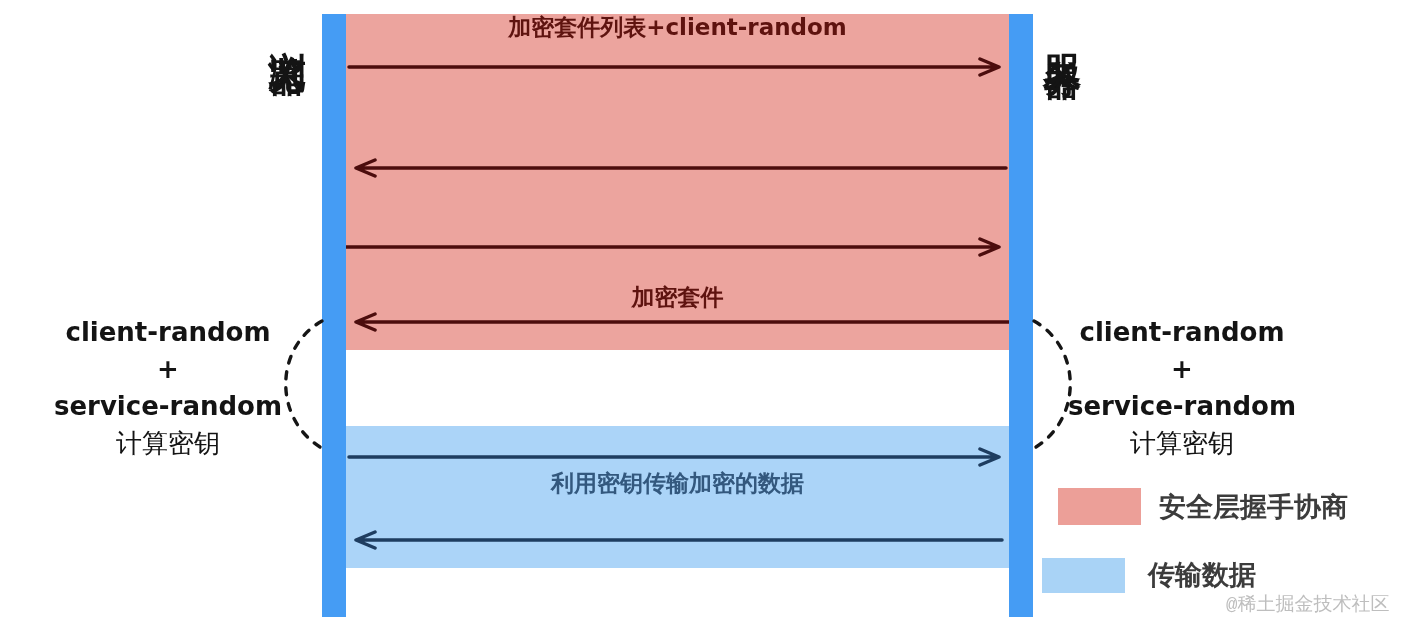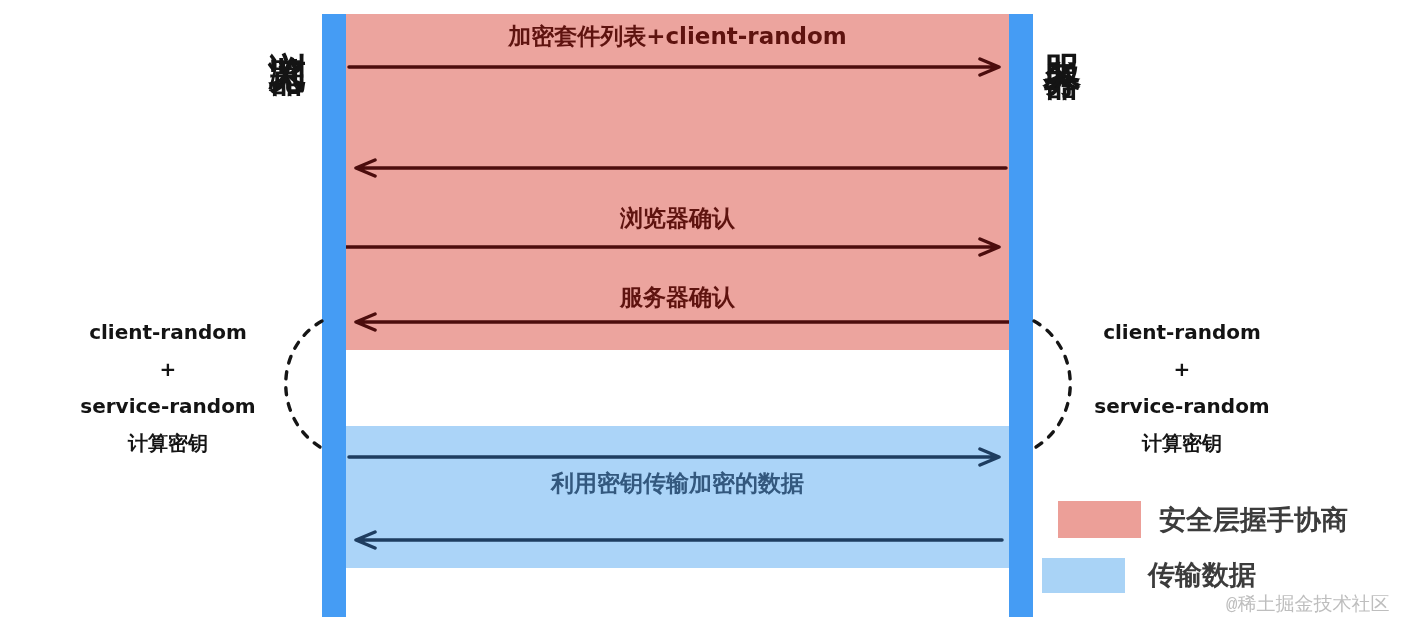--- a/index.html
+++ b/index.html
@@ -43,29 +43,29 @@
 
   
   .key-arc{position:absolute;top:316px;width:60px;height:136px;}
   .key-arc path{fill:none;stroke:#151515;stroke-width:3.4;stroke-linecap:round;stroke-dasharray:7 9;}
   .key-arc.left{left:266px;}
   .key-arc.right{left:1030px;}
 
   
   .key-note{
     position:absolute;top:314px;width:232px;text-align:center;
-    color:var(--note-text);font-weight:700;font-size:20px;line-height:37px;white-space:nowrap;
+    color:var(--note-text);font-weight:700;font-size:26px;line-height:37px;white-space:nowrap;
   }
   .key-note.left{left:52px;}
   .key-note.right{left:1066px;}
-  .key-note .cjk{font-weight:700;}
+  .key-note .cjk{font-weight:400;}
 
   
   .legend-item{position:absolute;display:flex;align-items:center;}
-  .legend-item.first{left:1042px;top:501px;padding-left:16px;}
+  .legend-item.first{left:1042px;top:488px;padding-left:16px;}
   .legend-item.second{left:1042px;top:557px;}
   .swatch{display:inline-block;width:83px;}
   .swatch.pink{height:37px;background:var(--legend-pink);}
   .swatch.blue{height:35px;background:var(--legend-blue);}
   .legend-label{margin-left:18px;font-size:27px;font-weight:600;color:var(--legend-text);white-space:nowrap;}
   .legend-item.second .legend-label{margin-left:23px;}
 
   
   .watermark{
     position:absolute;left:1226px;top:591px;font-size:19px;
@@ -79,35 +79,34 @@
 
   <div class="phase handshake"></div>
   <div class="phase transfer"></div>
 
   <div class="lifeline left"></div>
   <div class="lifeline right"></div>
 
   <div class="actor-label left">浏览器</div>
   <div class="actor-label right">服务器</div>
 
-  <div class="msg-label handshake" style="top:21px">加密套件列表+client-random</div>
+  <div class="msg-label handshake" style="top:12px">加密套件列表+client-random</div>
   <svg class="msg-arrow handshake" style="top:55px" viewBox="0 0 663 24">
     <path d="M3 12 H651 M634 4 L653 12 L634 20"></path>
   </svg>
 
   <svg class="msg-arrow handshake" style="top:156px" viewBox="0 0 663 24">
     <path d="M660 12 H12 M29 4 L10 12 L29 20"></path>
   </svg>
 
-  <div class="msg-label handshake" style="top:203px">浏览器确认</div>
   <svg class="msg-arrow handshake" style="top:235px" viewBox="0 0 663 24">
     <path d="M-4 12 H651 M634 4 L653 12 L634 20"></path>
   </svg>
 
-  <div class="msg-label handshake" style="top:282px">服务器确认</div>
+  <div class="msg-label handshake" style="top:282px">加密套件</div>
   <svg class="msg-arrow handshake" style="top:310px" viewBox="0 0 663 24">
     <path d="M666 12 H12 M29 4 L10 12 L29 20"></path>
   </svg>
 
   <svg class="key-arc left" viewBox="0 0 60 136">
     <path d="M56 5 C 8 32, 8 102, 54 131"></path>
   </svg>
   <svg class="key-arc right" viewBox="0 0 60 136">
     <path d="M4 5 C 52 32, 52 102, 6 131"></path>
   </svg>

